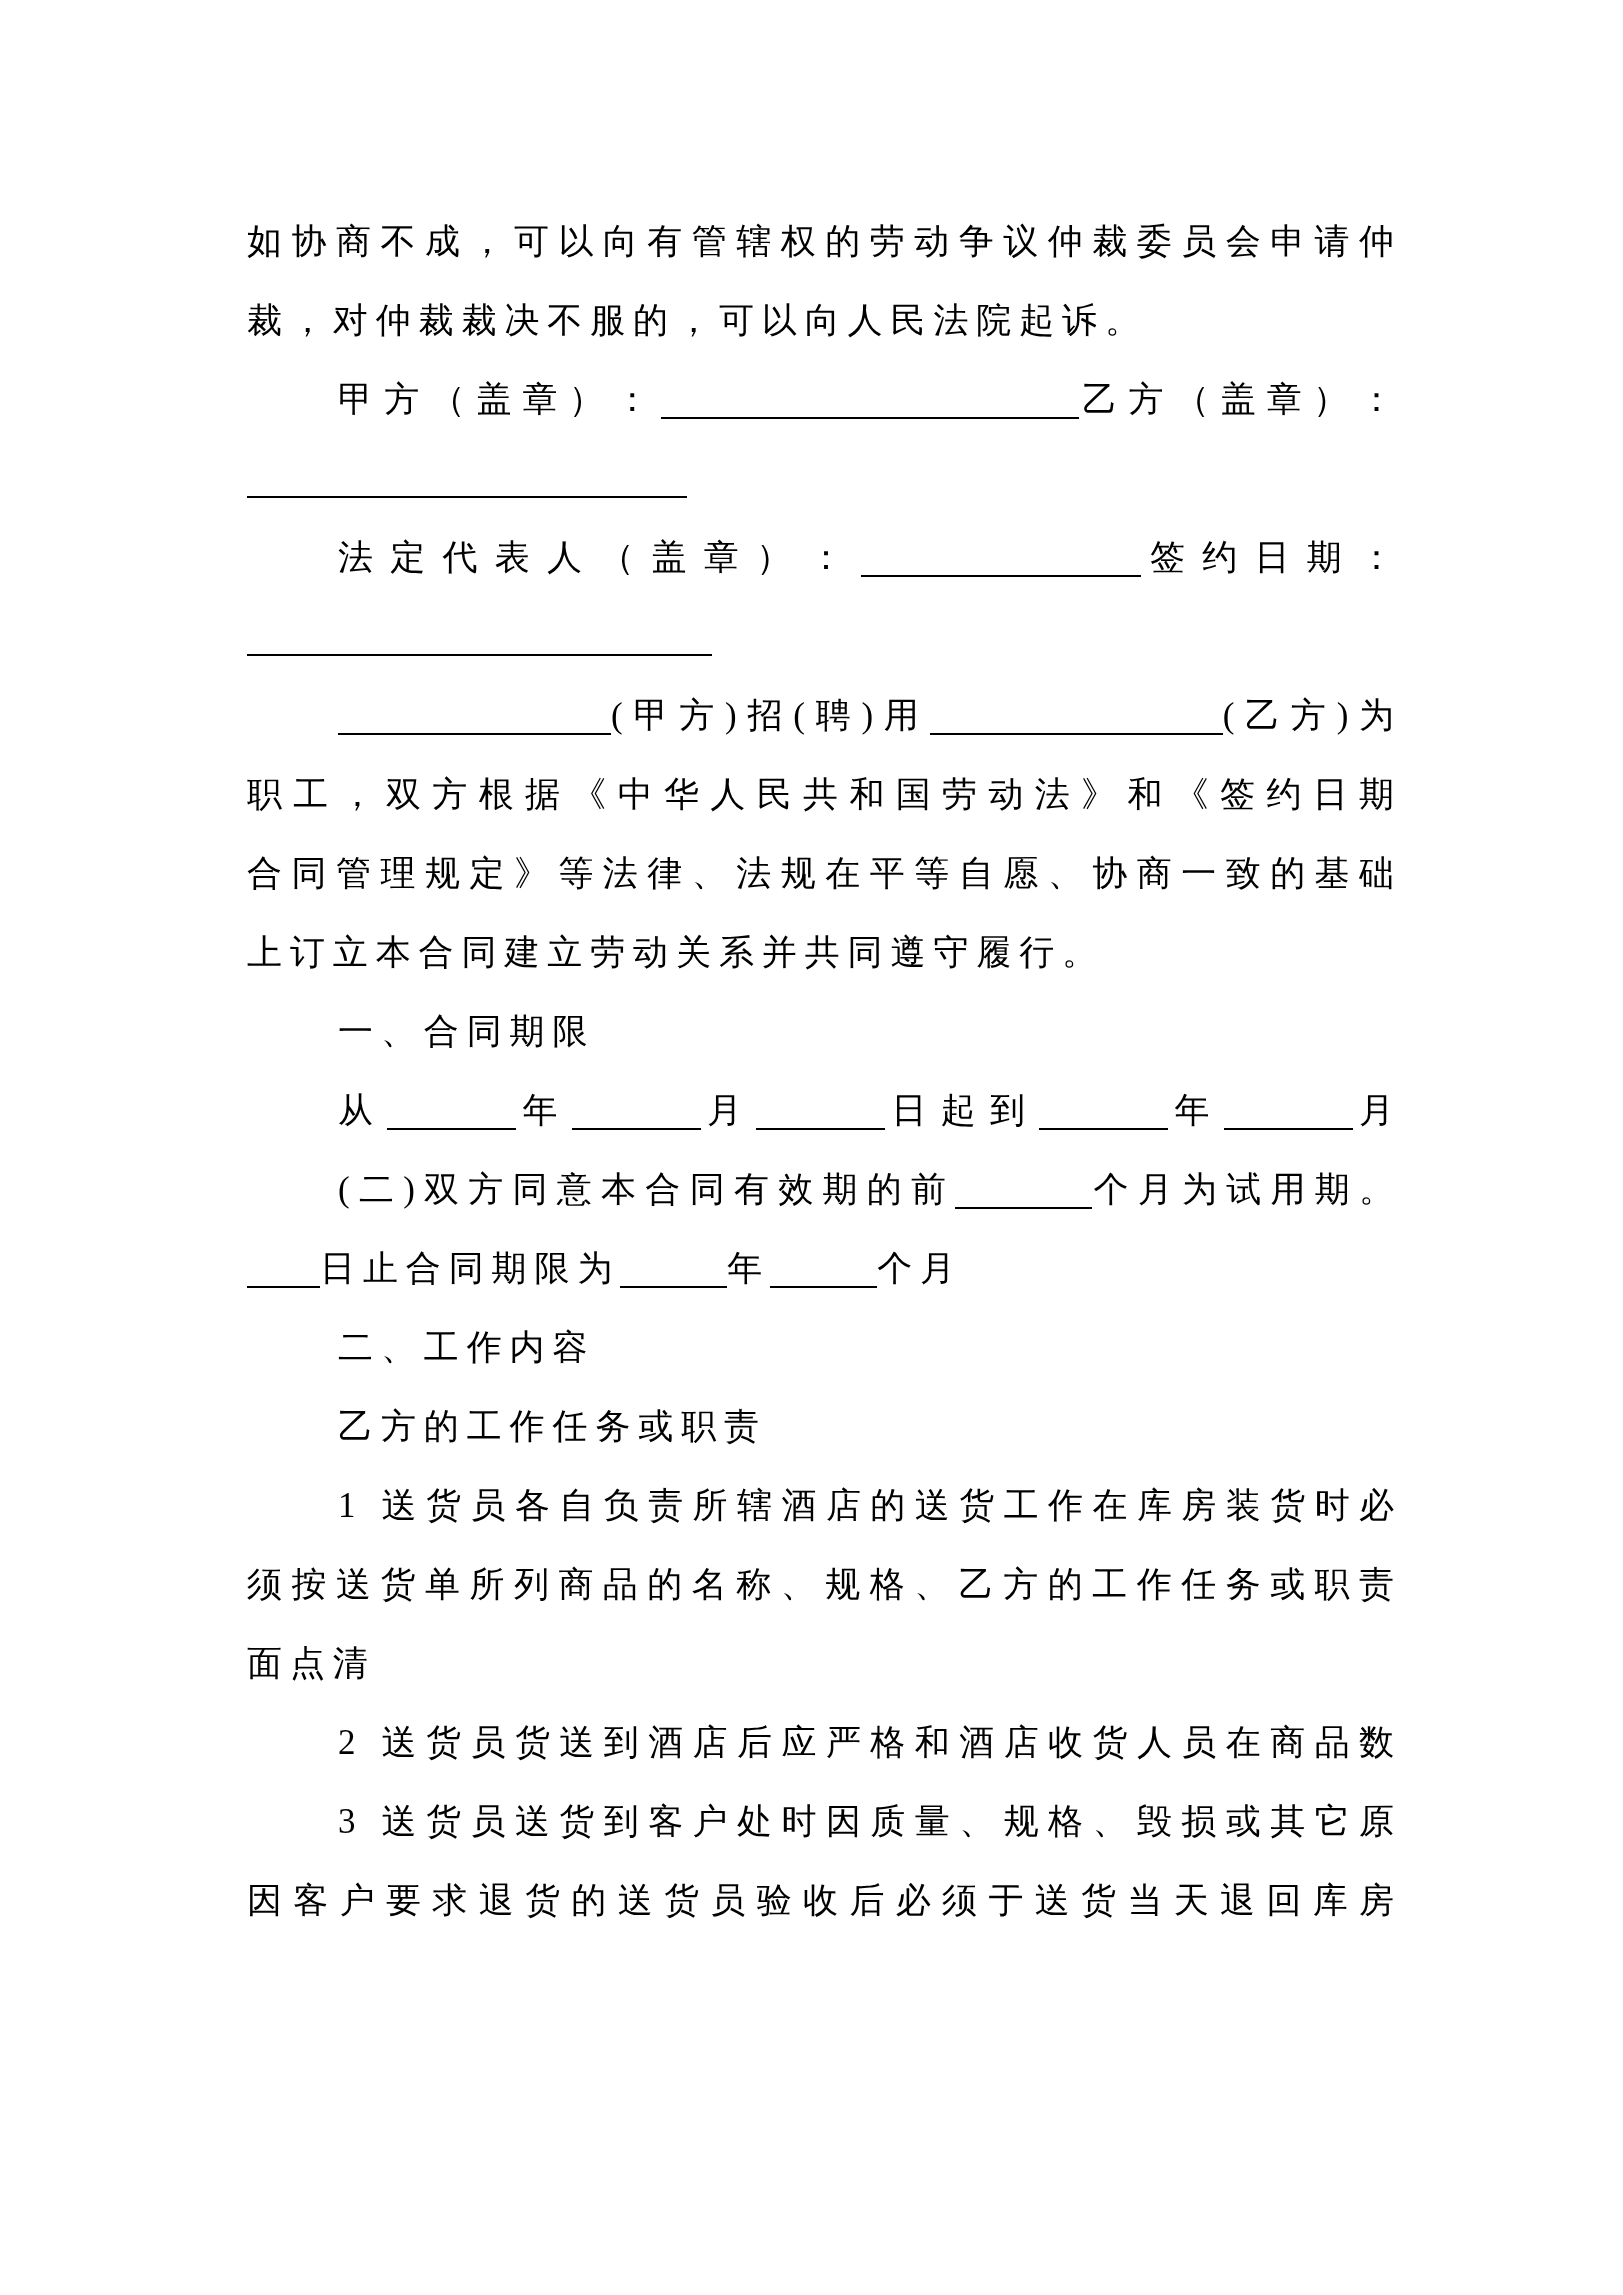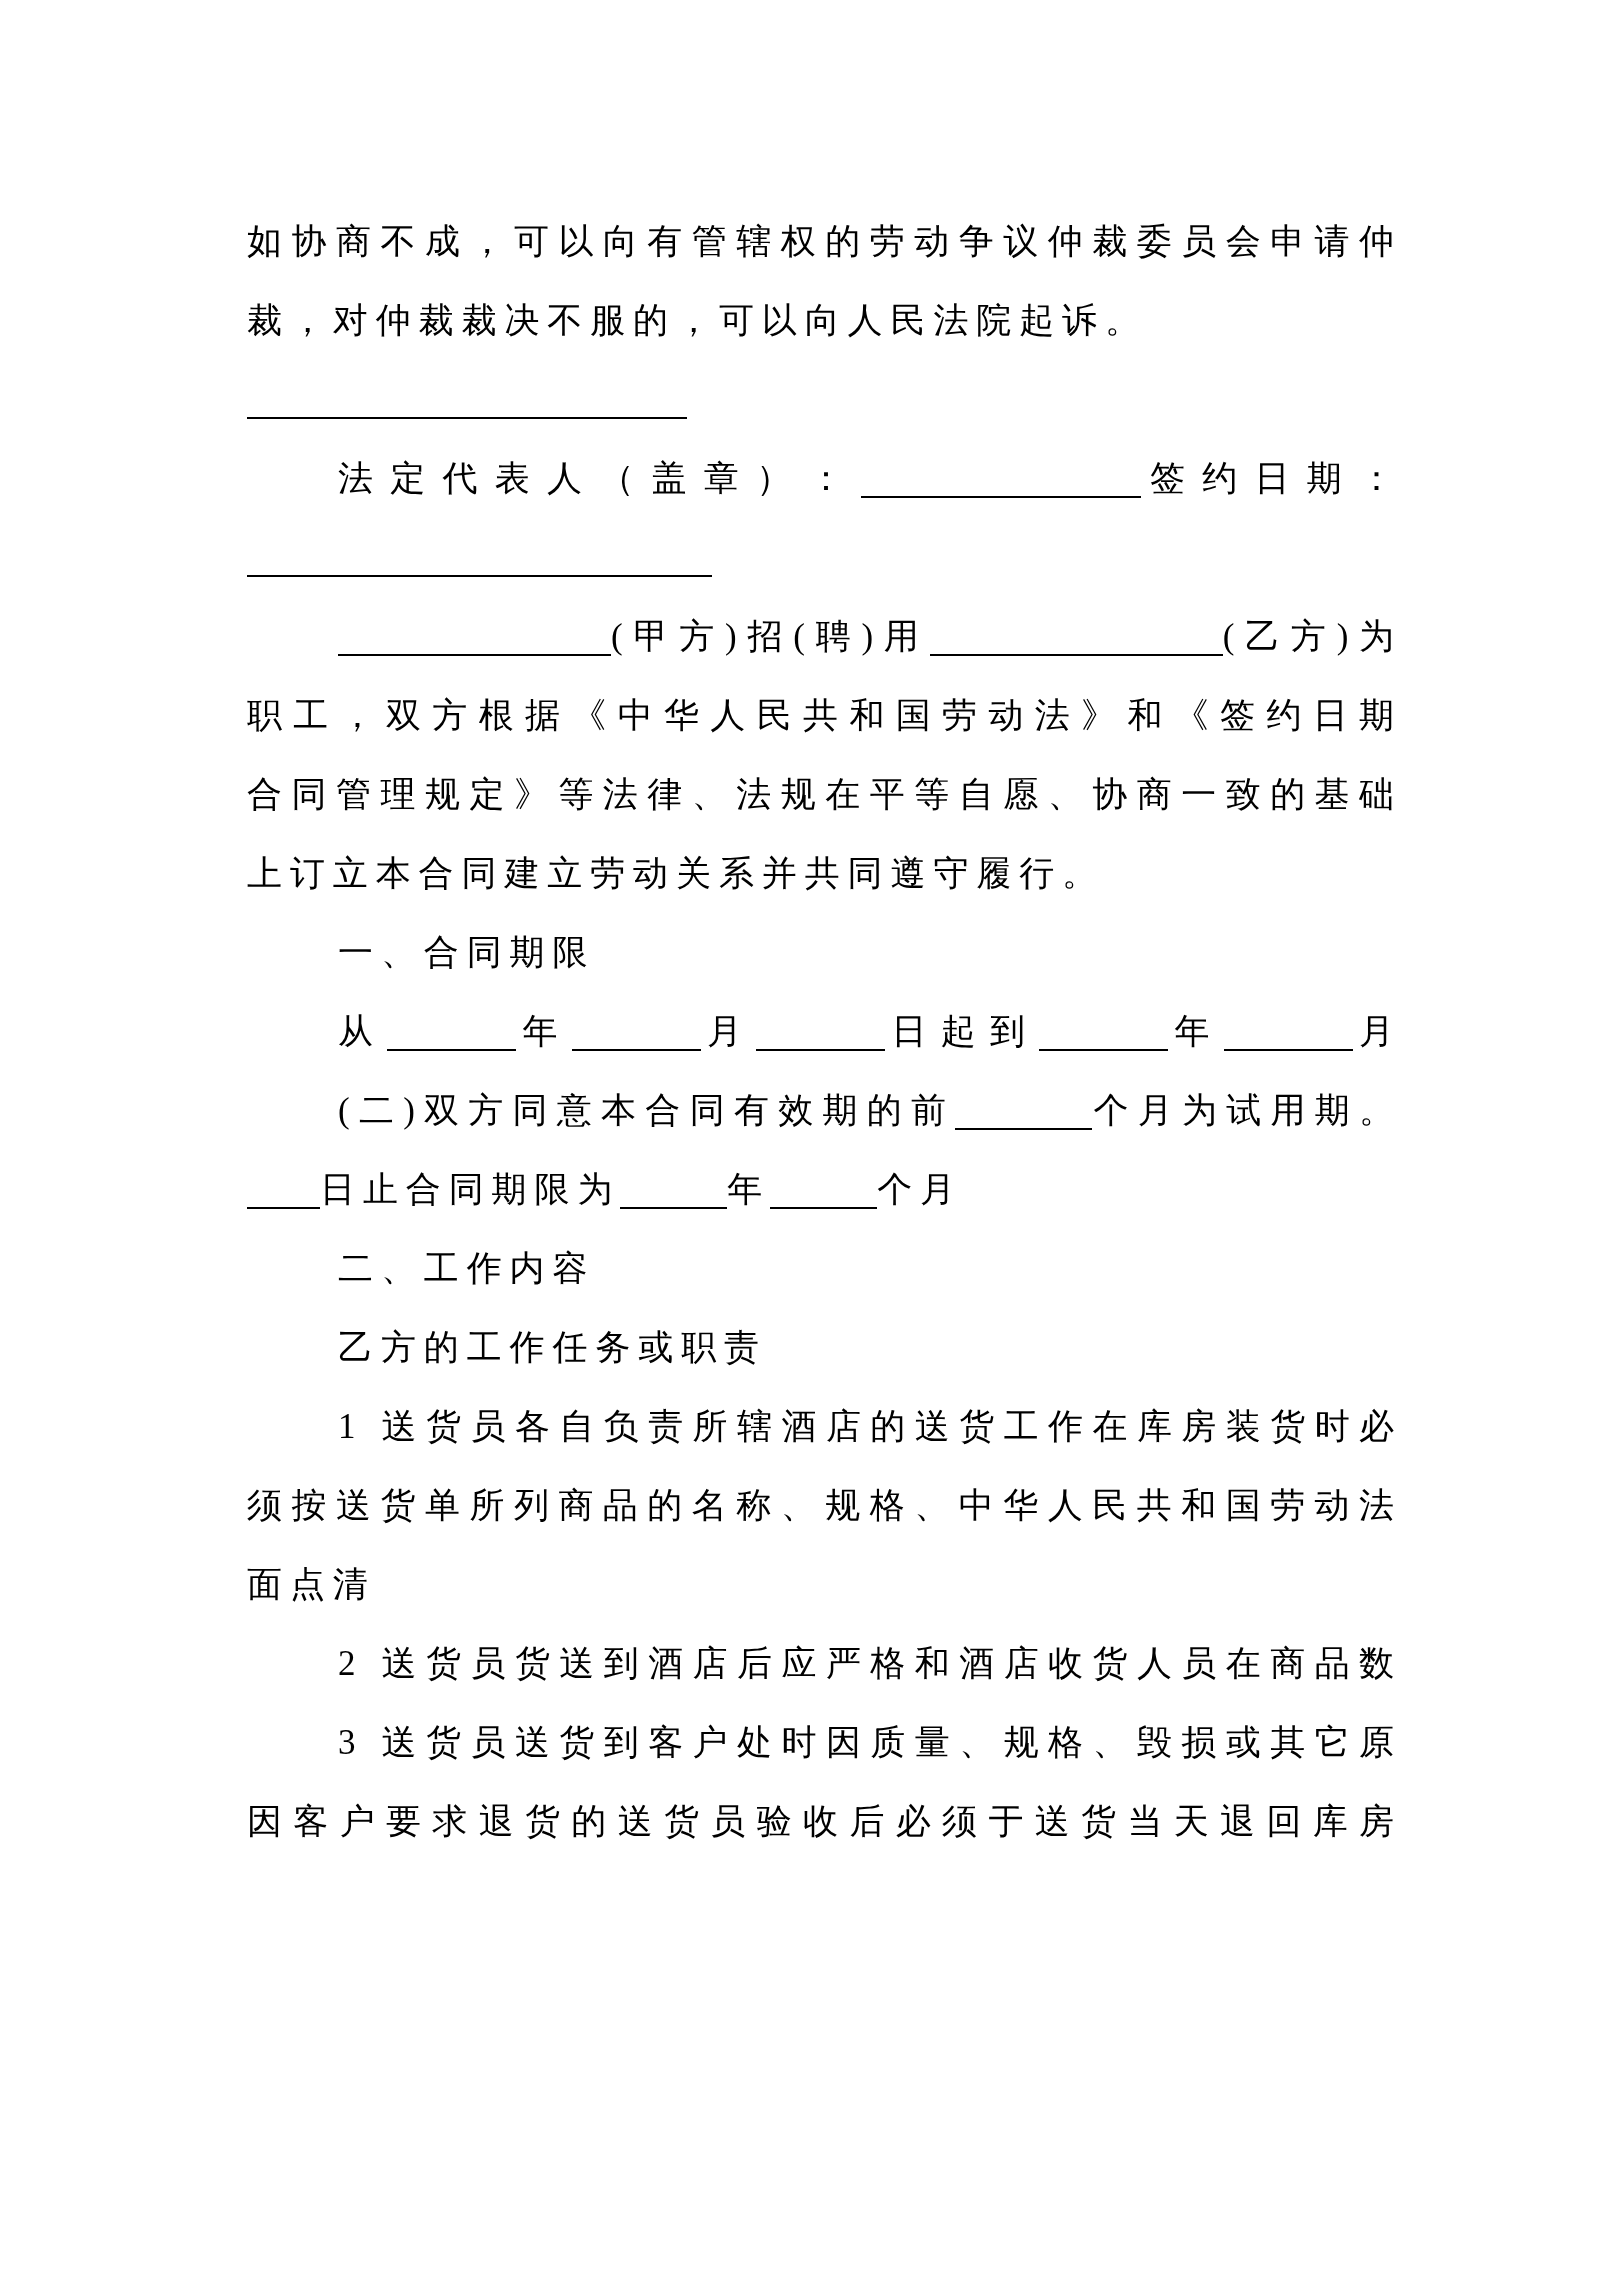--- a/index.html
+++ b/index.html
@@ -38,34 +38,35 @@
     vertical-align: -7.9px;
   }
 </style>
 </head>
 <body>
 
 <div class="page">
   <div class="doc" id="doc">
       <div class="line just"><span>如协商不成，可以向有管辖权的劳动争议仲裁委员会申请仲</span></div>
       <div class="line"><span>裁，对仲裁裁决不服的，可以向人民法院起诉。</span></div>
+      <div class="line indent just"><span>甲方（盖章）：</span><span class="blank" style="width: 418px;"></span><span>乙方（盖章）：</span></div>
       <div class="line"><span class="blank" style="width: 440px;"></span></div>
       <div class="line indent just"><span>法定代表人（盖章）：</span><span class="blank" style="width: 280px;"></span><span>签约日期：</span></div>
       <div class="line"><span class="blank" style="width: 465px;"></span></div>
       <div class="line indent just"><span class="blank" style="width: 273px;"></span><span>(甲方)招(聘)用</span><span class="blank" style="width: 293px;"></span><span>(乙方)为</span></div>
       <div class="line just"><span>职工，双方根据《中华人民共和国劳动法》和《签约日期</span></div>
       <div class="line just"><span>合同管理规定》等法律、法规在平等自愿、协商一致的基础</span></div>
       <div class="line"><span>上订立本合同建立劳动关系并共同遵守履行。</span></div>
       <div class="line indent"><span>一、合同期限</span></div>
       <div class="line indent just"><span>从</span><span class="blank" style="width: 129px;"></span><span>年</span><span class="blank" style="width: 129px;"></span><span>月</span><span class="blank" style="width: 129px;"></span><span>日起到</span><span class="blank" style="width: 129px;"></span><span>年</span><span class="blank" style="width: 129px;"></span><span>月</span></div>
       <div class="line indent just"><span>(二)双方同意本合同有效期的前</span><span class="blank" style="width: 137px;"></span><span>个月为试用期。</span></div>
       <div class="line"><span class="blank" style="width: 73px;"></span><span>日止合同期限为</span><span class="blank" style="width: 107px;"></span><span>年</span><span class="blank" style="width: 107px;"></span><span>个月</span></div>
       <div class="line indent"><span>二、工作内容</span></div>
       <div class="line indent"><span>乙方的工作任务或职责</span></div>
       <div class="line indent just"><span>1 送货员各自负责所辖酒店的送货工作在库房装货时必</span></div>
-      <div class="line just"><span>须按送货单所列商品的名称、规格、中华人民共和国劳动法</span></div>
+      <div class="line just"><span>须按送货单所列商品的名称、规格、乙方的工作任务或职责</span></div>
       <div class="line"><span>面点清</span></div>
       <div class="line indent just"><span>2 送货员货送到酒店后应严格和酒店收货人员在商品数</span></div>
       <div class="line indent just"><span>3 送货员送货到客户处时因质量、规格、毁损或其它原</span></div>
       <div class="line just"><span>因客户要求退货的送货员验收后必须于送货当天退回库房</span></div>
     </div>
 </div>
 
 
 </body></html>

